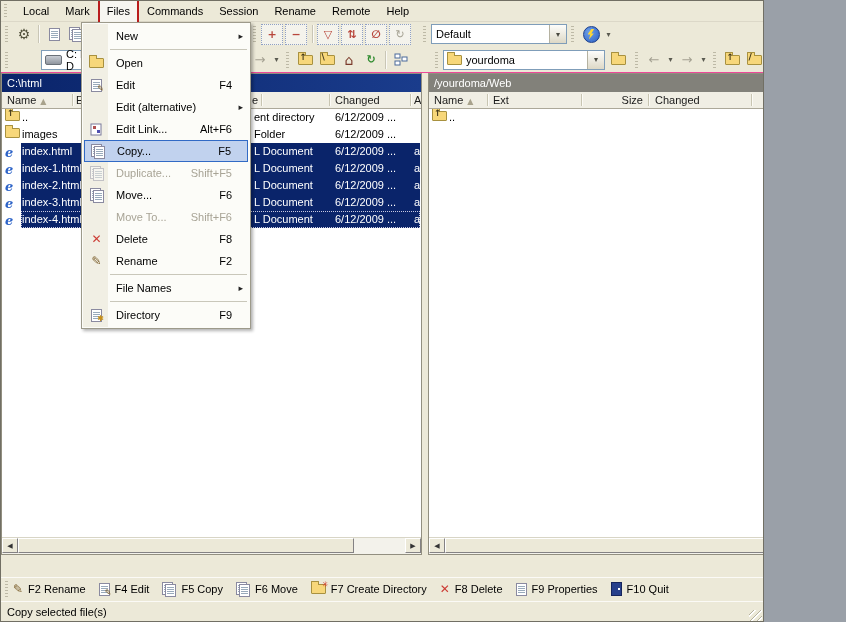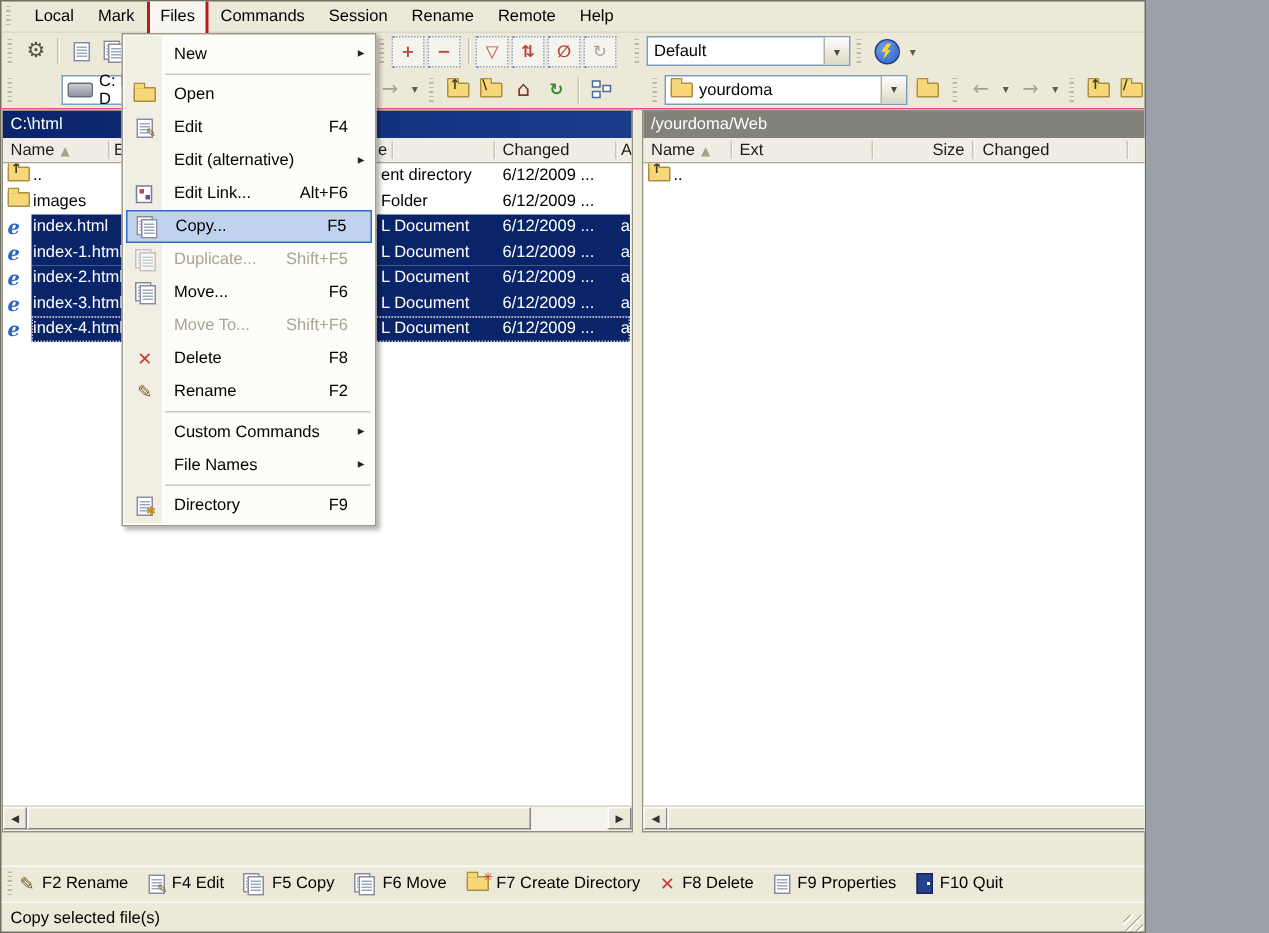--- a/index.html
+++ b/index.html
@@ -512,24 +512,20 @@
     <div class="mi">
       <span class="gut">
           <span class="pencil glyph">✎</span>
         </span>
       <span class="lbl">Rename</span>
       <span class="sc">F2</span>
     </div>
     <div class="msep"></div>
     <div class="mi has-sub">
       <span class="gut"></span>
-      <span class="lbl">Custom Commands</span>
-    </div>
-    <div class="mi has-sub">
-      <span class="gut"></span>
       <span class="lbl">File Names</span>
     </div>
     <div class="msep"></div>
     <div class="mi">
       <span class="gut">
           <span class="page">
             <span class="pgov" style="color:#c89018;">✱</span>
           </span>
         </span>
       <span class="lbl">Directory</span>

